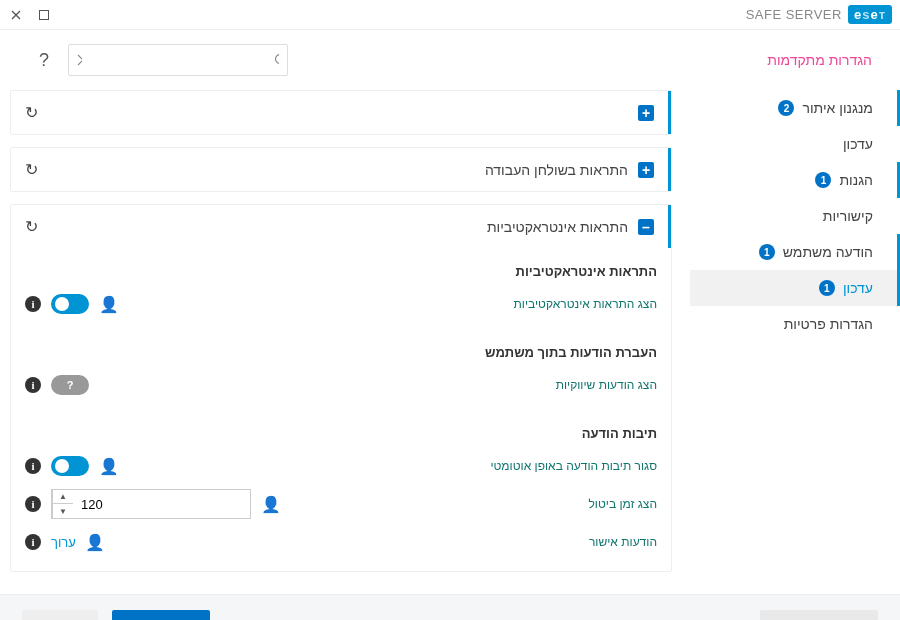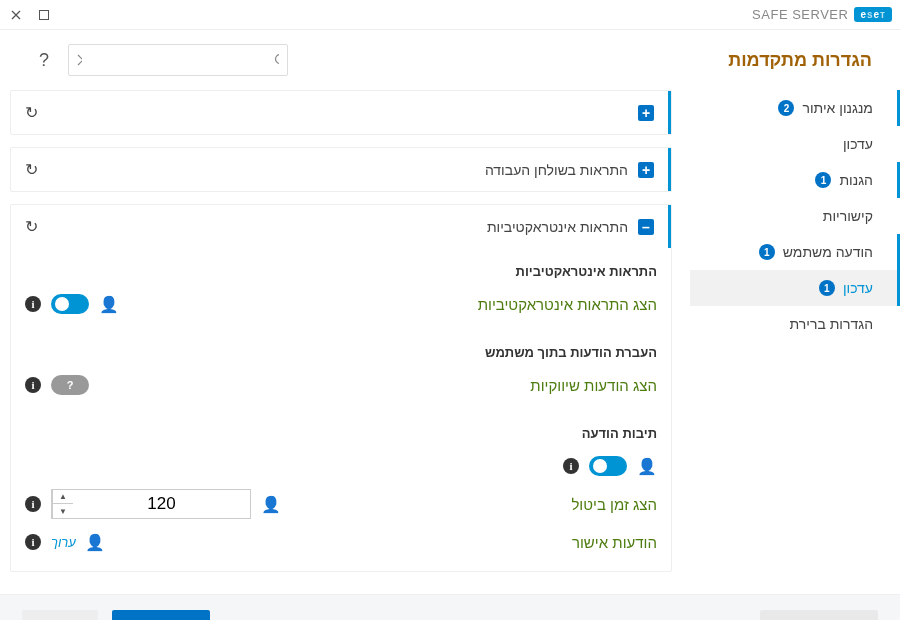--- a/index.html
+++ b/index.html
@@ -3,25 +3,25 @@
 <meta charset="utf-8">
 <style>
 * { box-sizing: border-box; margin: 0; padding: 0; }
 body { font-family: 'Segoe UI', Tahoma, Arial, sans-serif; background: #fff; width: 900px; height: 620px; overflow: hidden; direction: rtl; color: #333; }
 
 .titlebar { height: 30px; display: flex; justify-content: space-between; align-items: center; padding: 0 8px; border-bottom: 1px solid #eee; }
 .titlebar-right { display: flex; align-items: center; gap: 6px; }
 .titlebar-controls { display: flex; gap: 12px; align-items: center; }
 .win-btn { width: 16px; height: 16px; display: flex; align-items: center; justify-content: center; cursor: pointer; color: #555; }
 .brand-logo { display: flex; align-items: center; gap: 6px; font-weight: 300; color: #888; font-size: 13px; letter-spacing: 0.5px; }
-.eset-badge { background: #0094d4; color: #fff; font-weight: 700; padding: 2px 6px; border-radius: 3px; font-size: 10px; letter-spacing: 1px; }
+.eset-badge { background: #0094d4; color: #fff; font-weight: 700; padding: 2px 6px; border-radius: 3px; font-size: 13px; letter-spacing: 1px; }
 .eset-badge span.dim { opacity: 0.7; }
 
 .header { padding: 14px 28px 10px; display: flex; justify-content: space-between; align-items: center; }
-.page-title { font-size: 18px; font-weight: 700; color: #a16207; }
+.page-title { font-size: 14px; font-weight: 400; color: #ec4899; }
 .search-box { width: 220px; height: 32px; border: 1px solid #ddd; border-radius: 2px; display: flex; align-items: center; padding: 0 8px; gap: 8px; background: #fff; }
 .search-box input { border: none; outline: none; flex: 1; font-size: 13px; direction: rtl; }
 .help-btn { width: 32px; height: 32px; display: flex; align-items: center; justify-content: center; color: #555; font-size: 18px; cursor: pointer; margin-right: 8px; }
 .left-tools { display: flex; align-items: center; }
 
 .body { display: flex; height: 508px; }
 .sidebar { width: 210px; border: none; display: flex; flex-direction: column; padding: 4px 0; }
 .sidebar-item { padding: 10px 24px 10px 10px; font-size: 14px; color: #444; cursor: pointer; display: flex; align-items: center; justify-content: flex-start; gap: 8px; border-right: 3px solid transparent; }
 .sidebar-item.accent { border-right-color: #0094d4; }
 .sidebar-item.active { background: #f1f1f1; color: #0094d4; }
@@ -29,39 +29,39 @@
 
 .content { flex: 1; padding: 4px 18px 4px 10px; overflow-y: auto; }
 .panel { background: #fff; border: 1px solid #eee; border-radius: 2px; margin-bottom: 12px; }
 .panel-header { display: flex; align-items: center; justify-content: space-between; padding: 12px 14px; border-right: 3px solid #0094d4; }
 .panel-header .ptitle { display: flex; align-items: center; gap: 10px; font-size: 14px; color: #444; }
 .expand-icon { width: 16px; height: 16px; background: #0073c7; color: #fff; display: inline-flex; align-items: center; justify-content: center; font-size: 14px; font-weight: 700; border-radius: 2px; cursor: pointer; }
 .revert-icon { color: #444; cursor: pointer; font-size: 16px; }
 .panel-body { padding: 6px 14px 12px; }
 .section-title { font-weight: 700; font-size: 13px; color: #333; margin: 10px 0 8px; text-align: right; }
 .row { display: flex; align-items: center; justify-content: space-between; padding: 6px 0; min-height: 34px; }
-.row-label { font-size: 15px; color: #4d7c0f; }
+.row-label { font-size: 12px; color: #0f766e; }
 .row-controls { display: flex; align-items: center; gap: 10px; direction: ltr; }
 .info-icon { width: 16px; height: 16px; border-radius: 50%; background: #333; color: #fff; font-size: 11px; display: inline-flex; align-items: center; justify-content: center; font-weight: 700; font-family: Georgia, serif; cursor: pointer; }
 .user-icon { color: #bbb; font-size: 16px; }
 
 .toggle { width: 38px; height: 20px; border-radius: 10px; position: relative; cursor: pointer; }
 .toggle.on { background: #0094d4; }
 .toggle .knob { position: absolute; width: 14px; height: 14px; background: #fff; border-radius: 50%; top: 3px; }
 .toggle.on .knob { left: 4px; }
 .toggle.locked { background: #999; }
 .toggle.locked::after { content: "?"; position: absolute; left: 50%; top: 50%; transform: translate(-50%, -50%); color: #fff; font-size: 11px; font-weight: 700; }
 
 .num-input { display: flex; align-items: stretch; border: 1px solid #ccc; height: 30px; width: 200px; direction: ltr; }
-.num-input input { border: none; outline: none; width: 100%; text-align: center; padding: 0 8px; font-size: 17px; }
+.num-input input { border: none; outline: none; width: 100%; text-align: left; padding: 0 8px; font-size: 13px; }
 .spinners { display: flex; flex-direction: column; border-left: 1px solid #ccc; }
 .spinners button { border: none; background: #fff; width: 20px; height: 15px; font-size: 8px; cursor: pointer; color: #555; padding: 0; }
 .spinners button:first-child { border-bottom: 1px solid #ccc; }
 
-.link-btn { color: #0094d4; font-size: 13px; cursor: pointer; text-decoration: none; font-style: italic; }
+.link-btn { color: #0094d4; font-size: 13px; cursor: pointer; text-decoration: none; }
 
 .footer { height: 62px; border-top: 1px solid #eee; display: flex; align-items: center; justify-content: space-between; padding: 0 22px; background: #f5f6f7; }
 .btn { padding: 8px 22px; font-size: 14px; border: none; cursor: pointer; border-radius: 2px; }
 .btn-default { background: #e9e9e9; color: #333; }
 .btn-primary { background: #0073c7; color: #fff; display: inline-flex; align-items: center; gap: 6px; }
 .btn-light { background: #eee; color: #333; }
 .footer-left { display: flex; gap: 14px; }
 </style>
 </head>
 <body>
@@ -122,21 +122,21 @@
     </div>
     <div class="sidebar-item accent">
       <span>הודעה משתמש</span>
       <span class="badge">1</span>
     </div>
     <div class="sidebar-item accent active">
       <span>עדכון</span>
       <span class="badge">1</span>
     </div>
     <div class="sidebar-item">
-      <span>הגדרות ברירת</span>
+      <span>הגדרות פרטיות</span>
     </div>
   </div>
 
   <div class="content">
 
     <div class="panel">
       <div class="panel-header">
         <div class="ptitle">
           <span class="expand-icon">+</span>
         </div>
@@ -180,20 +180,21 @@
         <div class="row">
           <div class="row-label">הצג הודעות שיווקיות</div>
           <div class="row-controls">
             <span class="info-icon">i</span>
             <div class="toggle locked"></div>
           </div>
         </div>
 
         <div class="section-title" style="margin-top:24px;">תיבות הודעה</div>
         <div class="row">
+          <div class="row-label">סגור תיבות הודעה באופן אוטומטי</div>
           <div class="row-controls">
             <span class="info-icon">i</span>
             <div class="toggle on">
                 <div class="knob"></div>
               </div>
             <span class="user-icon">👤</span>
           </div>
         </div>
         <div class="row">
           <div class="row-label">הצג זמן ביטול</div>

